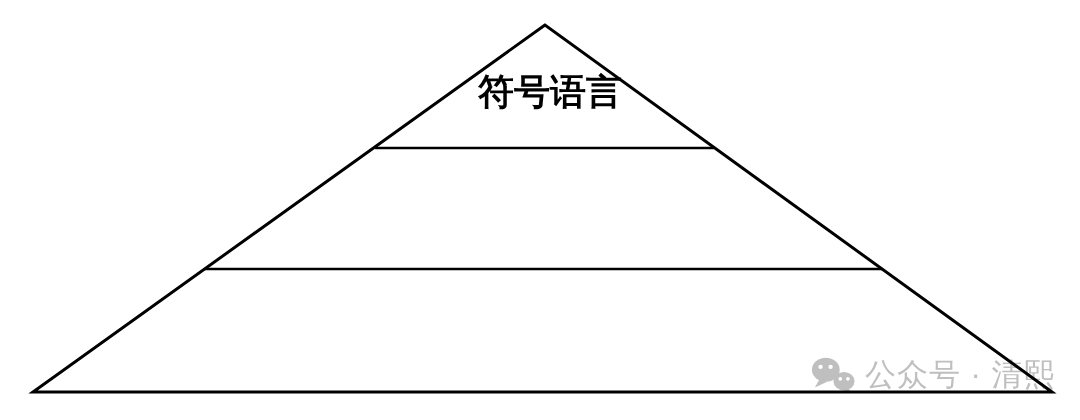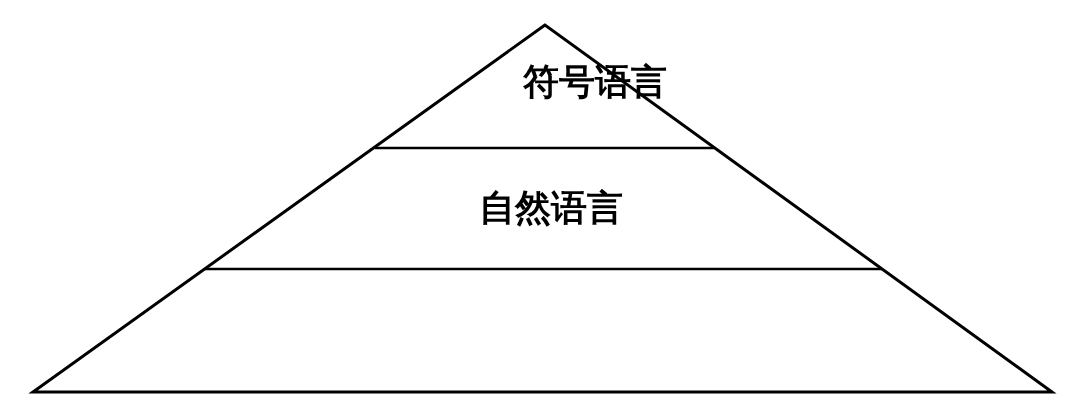--- a/index.html
+++ b/index.html
@@ -27,21 +27,21 @@
   .lvl {
     position: absolute;
     transform: translate(-50%, -50%);
     font-weight: 700;
     font-size: 36px;
     line-height: 1;
     color: #000000;
     white-space: nowrap;
     z-index: 3;
   }
-  .lvl-top    { left: 550px; top: 82px; margin-left: 45px;  }
+  .lvl-top    { left: 550px; top: 92px;  }
   .lvl-mid    { left: 551px; top: 208px; }
   .lvl-bot    { left: 548px; top: 328px; }
   .watermark {
     position: absolute;
     left: 810px;
     top: 356px;
     display: flex;
     align-items: center;
     gap: 9px;
     z-index: 1;
@@ -57,23 +57,39 @@
     width: 46px;
     height: 37px;
     display: block;
   }
 </style>
 </head>
 <body>
 
 <div class="stage">
 
+  <div class="watermark">
+    <svg class="wechat-svg" viewBox="0 0 48 38" aria-hidden="true">
+      <g fill="#bfbfbf">
+        <ellipse cx="16.5" cy="14" rx="14.5" ry="12.5"></ellipse>
+        <path d="M10 24 L5 32.5 L18 26.5 Z"></path>
+        <ellipse cx="35.5" cy="26" rx="11" ry="9.6"></ellipse>
+        <path d="M39.5 33.5 L44.5 38 L34.5 35.5 Z"></path>
+      </g>
+      <g fill="#ffffff">
+        <circle cx="11" cy="11" r="2.3"></circle>
+        <circle cx="21.5" cy="11" r="2.3"></circle>
+        <circle cx="31.6" cy="23.6" r="1.9"></circle>
+        <circle cx="39.6" cy="23.6" r="1.9"></circle>
+      </g>
+    </svg>
+    <span class="wm-text">公众号 · 清熙</span>
+  </div>
 
   <svg class="pyramid-svg" viewBox="0 0 1080 420" aria-hidden="true">
     <polygon points="545,25 33,392 1052,392" fill="none" stroke="#000000" stroke-width="3"></polygon>
     <line x1="375" y1="148" x2="714" y2="148" stroke="#000000" stroke-width="2.5"></line>
     <line x1="205" y1="269" x2="882" y2="269" stroke="#000000" stroke-width="2.5"></line>
   </svg>
 
   <div class="lvl lvl-top">符号语言</div>
-  <div class="lvl lvl-mid">自然语言</div>
 
 </div>
 
 </body></html>

